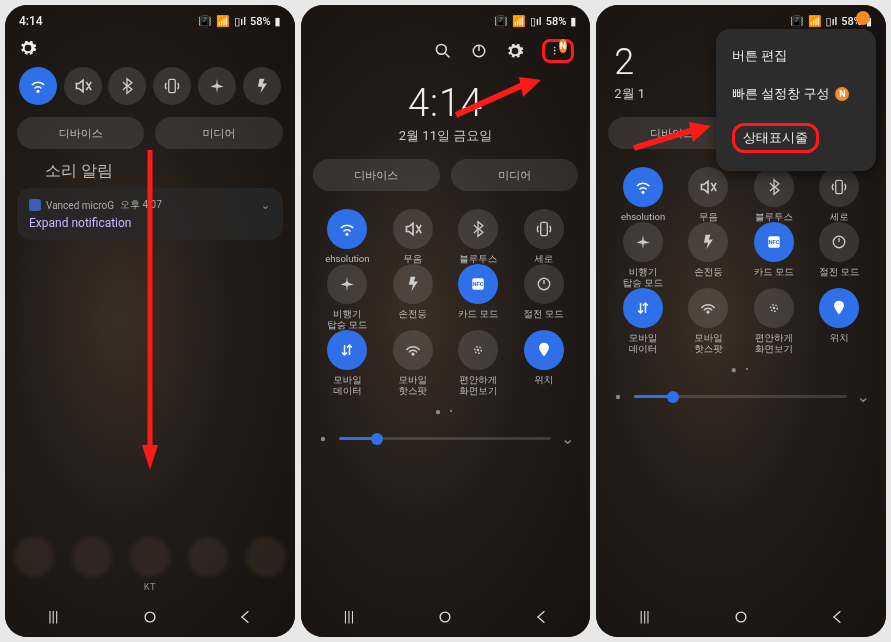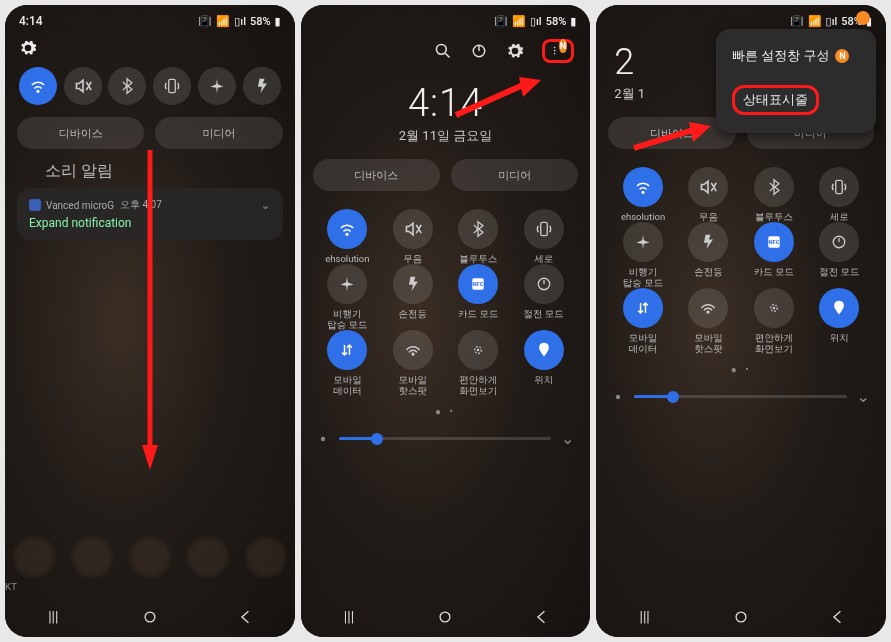--- a/index.html
+++ b/index.html
@@ -86,21 +86,21 @@
     position: relative;
     margin: 0 12px 8px;
     background: rgba(40,40,40,0.85);
     border-radius: 14px;
     padding: 10px 12px;
     z-index: 2;
   }
   .notif-head { display: flex; align-items: center; font-size: 10px; color: #aaa; }
   .notif-head .app-ic { width: 12px; height: 12px; background: #3a5fb5; border-radius: 3px; margin-right: 5px; }
   .notif-head .chev { margin-left: auto; color: #888; font-size: 12px; }
-  .notif-title { font-size: 12px; color: #86efac; margin-top: 4px; }
+  .notif-title { font-size: 12px; color: #c4b5fd; margin-top: 4px; }
   .notif-footer { text-align: right; font-size: 10px; color: #777; padding: 0 16px; }
   .notif-footer span { margin-left: 10px; }
 
   .arrow-down {
     position: absolute; left: 135px; top: 145px;
     width: 20px; height: 320px; z-index: 5;
   }
   .arrow-down svg { width: 100%; height: 100%; }
 
   
@@ -156,21 +156,21 @@
   .sun-ic { width: 12px; height: 12px; fill: #888; }
 
   .navbar {
     position: absolute; bottom: 0; left: 0; right: 0; height: 40px;
     display: flex; align-items: center; justify-content: space-around;
     z-index: 2;
   }
   .navbar .nb { color: #ddd; font-size: 14px; display:flex; align-items:center; justify-content:center; width:40px; }
   .navbar svg { width: 18px; height: 18px; fill: none; stroke: #ddd; stroke-width: 1.6; }
 
-  .carrier { position: absolute; bottom: 44px; left:0; right:0; font-size: 10px; color:#888; z-index:2;font-family:Liberation Mono, monospace; }
+  .carrier { position: absolute; bottom: 44px; left:0; right:0; text-align:center; font-size: 10px; color:#888; z-index:2;font-family:Liberation Mono, monospace; }
 
   .arrow-right { position: absolute; z-index: 6; }
   .arrow-right svg { display:block; }
 
   
   .popup {
     position: absolute;
     top: 24px; right: 10px;
     width: 160px;
     background: #2c2c2c;
@@ -564,20 +564,23 @@
       <span>📶</span>
       <span>▯ıl</span>
       <span>58%</span>
       <span>▮</span>
     </div>
   </div>
 
   <div class="badge-top-n"></div>
   <div class="popup" id="popup3">
       <div class="popup-item">
+        <span>버튼 편집</span>
+      </div>
+      <div class="popup-item">
         <span>빠른 설정창 구성</span>
         <span class="badge-n" style="margin-left: 6px; top: 0px;">N</span>
       </div>
       <div class="popup-item">
         <span class="red-box2"><span>상태표시줄</span></span>
       </div>
     </div>
 
   <div class="arrow-right" style="left:35px;top:115px">
     <svg width="80" height="35" viewBox="0 0 80 35">

